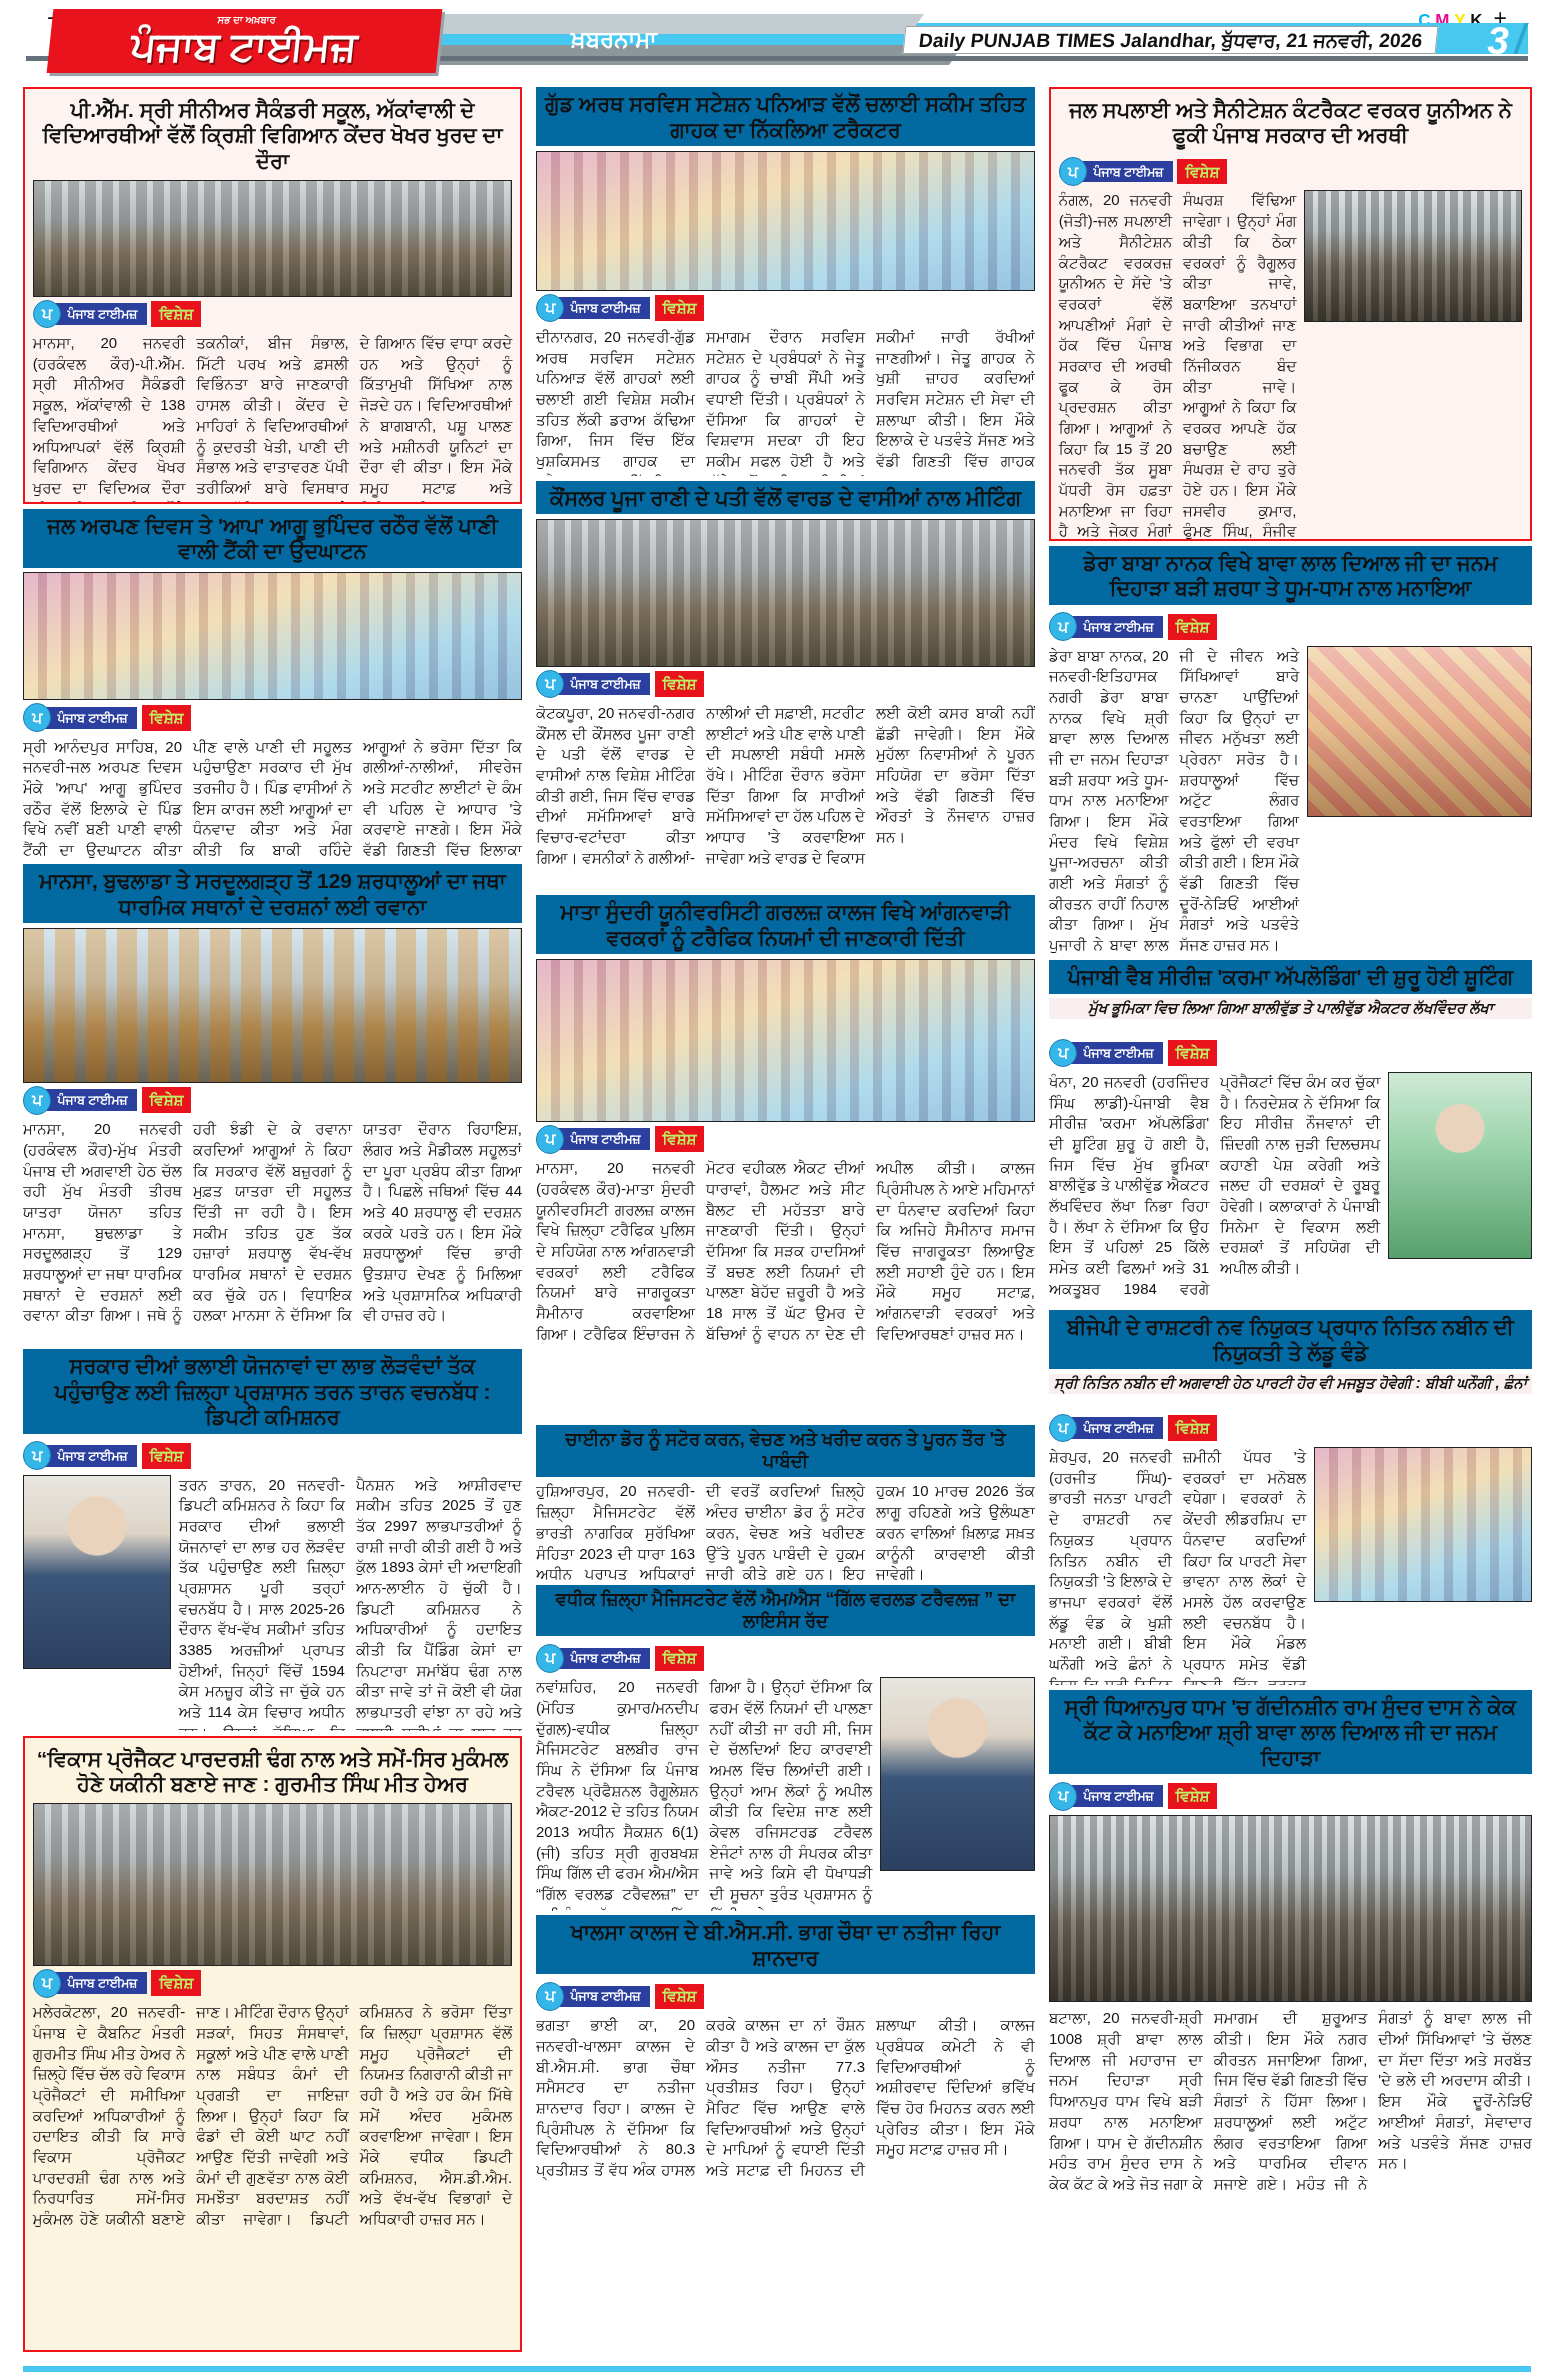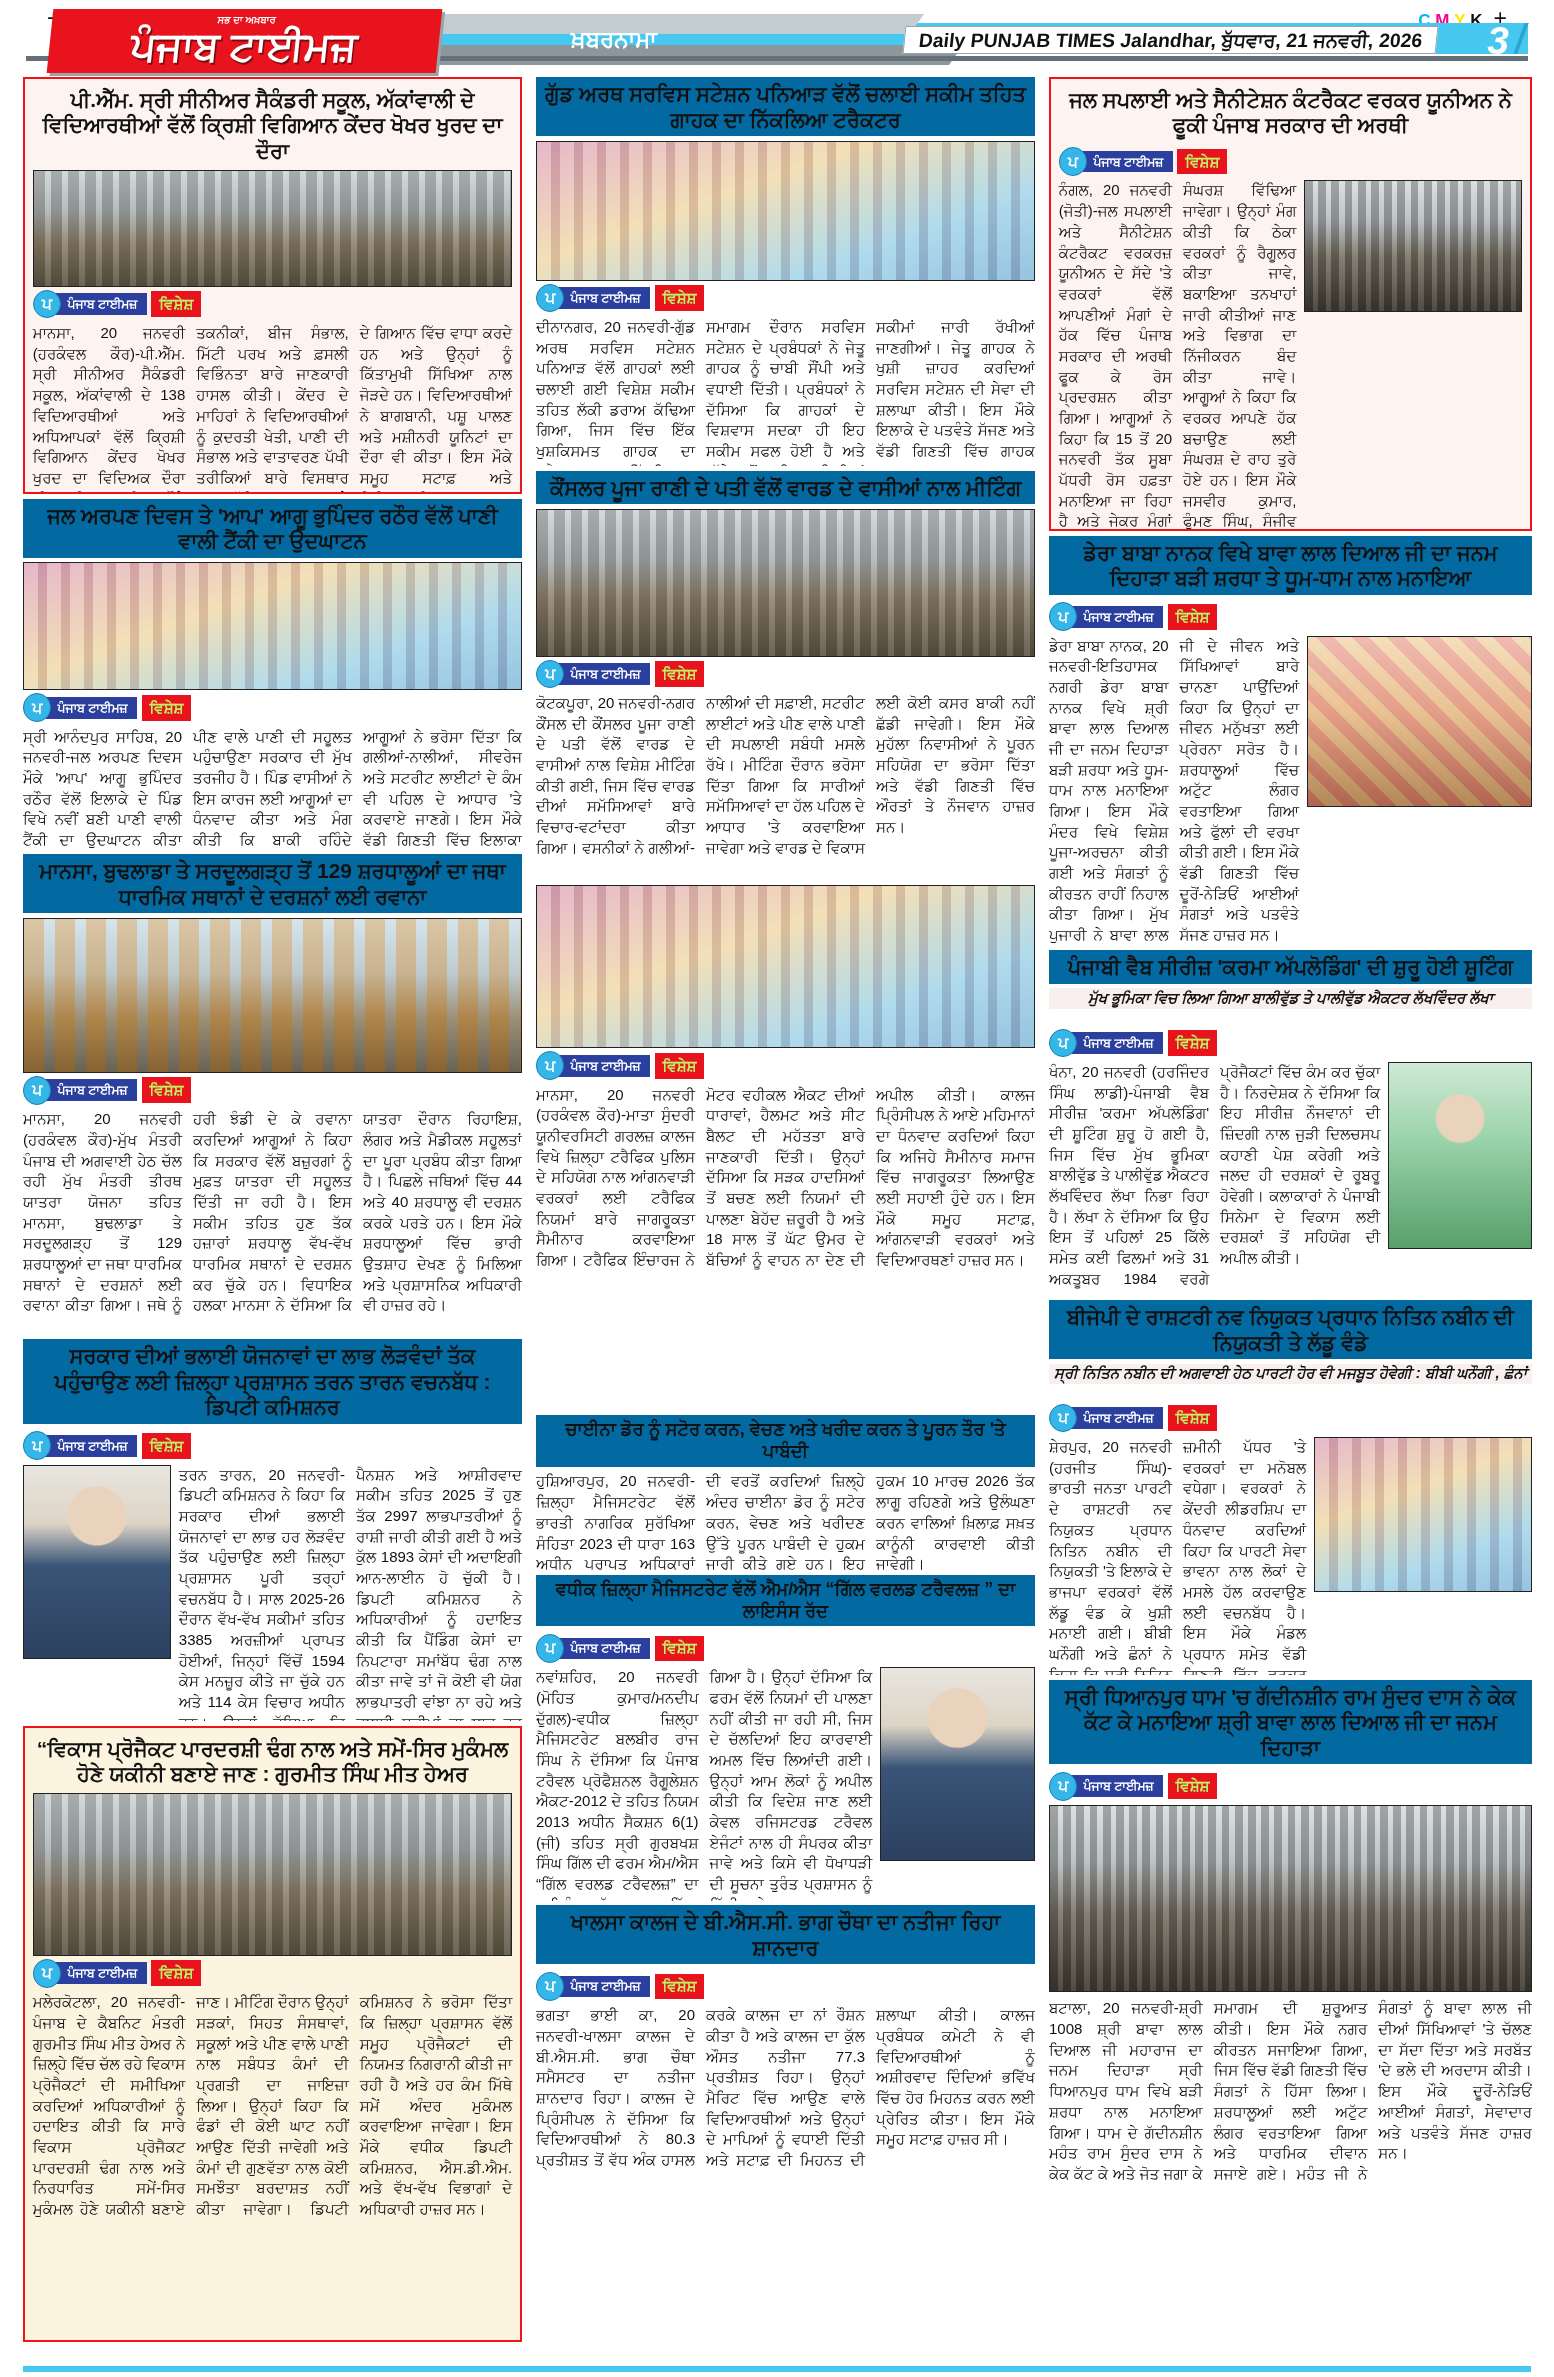--- a/index.html
+++ b/index.html
@@ -19,21 +19,21 @@
         align-items:center;justify-content:center;}
   .logo .tag{color:#fff;font-size:10px;font-weight:bold;line-height:1;}
   .logo .big{color:#fff;font-size:40px;font-weight:bold;line-height:1.05;text-shadow:1.6px 1.6px 0 #7a0a0d;}
   .section-label{position:absolute;top:26.4px;left:0;right:326px;text-align:center;color:#fff;
         font-size:23px;font-weight:bold;}
   .issuebox{position:absolute;top:26px;right:117px;background:#fff;border:0.8px solid #9aa4a8;
         padding:1.6px 14px;font-size:19.4px;font-weight:bold;transform:skewX(-6deg);white-space:nowrap;}
   .pagenumbg{position:absolute;top:23px;right:31px;width:75px;height:31px;background:#47c8f0;transform:skewX(-20deg);border-right:4.7px solid #2aa6cf;}
   .pagenum{position:absolute;top:18.7px;right:45px;color:#fff;font-size:39px;font-weight:bold;font-style:italic;}
   
-  .col{position:absolute;top:77px;}
+  .col{position:absolute;top:87px;}
   #col-left{left:23px;width:499px;}
   #col-mid{left:536px;width:499px;}
   #col-right{left:1049px;width:483px;}
   .art{position:relative;overflow:hidden;margin-bottom:4.7px;box-sizing:border-box;}
   .boxed{border:2.3px solid #f01418;background:#fdf4f2;padding:6.2px 7.8px;}
   .cream{border:2.3px solid #f01418;background:#fcf4df;padding:6.2px 7.8px;}
   .hl{font-size:21px;line-height:1.22;font-weight:bold;text-align:center;margin:0 0 4.7px 0;
       background:#0369a1;padding:3.9px 6.2px;}
   .boxed .hl,.cream .hl{background:transparent;padding:1.6px 0;}
   .sub{font-size:14.8px;font-weight:bold;font-style:italic;text-align:center;margin:0 0 17px 0;
@@ -172,20 +172,21 @@
       <div class="ph ph-group" style="width:100%;height:148px"></div>
       <div class="badge">
         <span class="bl">ਪ</span>
         <span class="bp">ਪੰਜਾਬ ਟਾਈਮਜ਼</span>
         <span class="bt">ਵਿਸ਼ੇਸ਼</span>
       </div>
       <div class="bd cols3">ਕੋਟਕਪੂਰਾ, 20 ਜਨਵਰੀ-ਨਗਰ ਕੌਂਸਲ ਦੀ ਕੌਂਸਲਰ ਪੂਜਾ ਰਾਣੀ ਦੇ ਪਤੀ ਵੱਲੋਂ ਵਾਰਡ ਦੇ ਵਾਸੀਆਂ ਨਾਲ ਵਿਸ਼ੇਸ਼ ਮੀਟਿੰਗ ਕੀਤੀ ਗਈ, ਜਿਸ ਵਿੱਚ ਵਾਰਡ ਦੀਆਂ ਸਮੱਸਿਆਵਾਂ ਬਾਰੇ ਵਿਚਾਰ-ਵਟਾਂਦਰਾ ਕੀਤਾ ਗਿਆ। ਵਸਨੀਕਾਂ ਨੇ ਗਲੀਆਂ-ਨਾਲੀਆਂ ਦੀ ਸਫ਼ਾਈ, ਸਟਰੀਟ ਲਾਈਟਾਂ ਅਤੇ ਪੀਣ ਵਾਲੇ ਪਾਣੀ ਦੀ ਸਪਲਾਈ ਸਬੰਧੀ ਮਸਲੇ ਰੱਖੇ। ਮੀਟਿੰਗ ਦੌਰਾਨ ਭਰੋਸਾ ਦਿੱਤਾ ਗਿਆ ਕਿ ਸਾਰੀਆਂ ਸਮੱਸਿਆਵਾਂ ਦਾ ਹੱਲ ਪਹਿਲ ਦੇ ਆਧਾਰ 'ਤੇ ਕਰਵਾਇਆ ਜਾਵੇਗਾ ਅਤੇ ਵਾਰਡ ਦੇ ਵਿਕਾਸ ਲਈ ਕੋਈ ਕਸਰ ਬਾਕੀ ਨਹੀਂ ਛੱਡੀ ਜਾਵੇਗੀ। ਇਸ ਮੌਕੇ ਮੁਹੱਲਾ ਨਿਵਾਸੀਆਂ ਨੇ ਪੂਰਨ ਸਹਿਯੋਗ ਦਾ ਭਰੋਸਾ ਦਿੱਤਾ ਅਤੇ ਵੱਡੀ ਗਿਣਤੀ ਵਿੱਚ ਔਰਤਾਂ ਤੇ ਨੌਜਵਾਨ ਹਾਜ਼ਰ ਸਨ।</div>
     </article>
 
     <article class="art" style="height:525px">
+      <h2 class="hl">ਮਾਤਾ ਸੁੰਦਰੀ ਯੂਨੀਵਰਸਿਟੀ ਗਰਲਜ਼ ਕਾਲਜ ਵਿਖੇ ਆਂਗਨਵਾੜੀ ਵਰਕਰਾਂ ਨੂੰ ਟਰੈਫਿਕ ਨਿਯਮਾਂ ਦੀ ਜਾਣਕਾਰੀ ਦਿੱਤੀ</h2>
       <div class="ph ph-event" style="width:100%;height:163px"></div>
       <div class="badge">
         <span class="bl">ਪ</span>
         <span class="bp">ਪੰਜਾਬ ਟਾਈਮਜ਼</span>
         <span class="bt">ਵਿਸ਼ੇਸ਼</span>
       </div>
       <div class="bd cols3">ਮਾਨਸਾ, 20 ਜਨਵਰੀ (ਹਰਕੰਵਲ ਕੌਰ)-ਮਾਤਾ ਸੁੰਦਰੀ ਯੂਨੀਵਰਸਿਟੀ ਗਰਲਜ਼ ਕਾਲਜ ਵਿਖੇ ਜ਼ਿਲ੍ਹਾ ਟਰੈਫਿਕ ਪੁਲਿਸ ਦੇ ਸਹਿਯੋਗ ਨਾਲ ਆਂਗਨਵਾੜੀ ਵਰਕਰਾਂ ਲਈ ਟਰੈਫਿਕ ਨਿਯਮਾਂ ਬਾਰੇ ਜਾਗਰੂਕਤਾ ਸੈਮੀਨਾਰ ਕਰਵਾਇਆ ਗਿਆ। ਟਰੈਫਿਕ ਇੰਚਾਰਜ ਨੇ ਮੋਟਰ ਵਹੀਕਲ ਐਕਟ ਦੀਆਂ ਧਾਰਾਵਾਂ, ਹੈਲਮਟ ਅਤੇ ਸੀਟ ਬੈਲਟ ਦੀ ਮਹੱਤਤਾ ਬਾਰੇ ਜਾਣਕਾਰੀ ਦਿੱਤੀ। ਉਨ੍ਹਾਂ ਦੱਸਿਆ ਕਿ ਸੜਕ ਹਾਦਸਿਆਂ ਤੋਂ ਬਚਣ ਲਈ ਨਿਯਮਾਂ ਦੀ ਪਾਲਣਾ ਬੇਹੱਦ ਜ਼ਰੂਰੀ ਹੈ ਅਤੇ 18 ਸਾਲ ਤੋਂ ਘੱਟ ਉਮਰ ਦੇ ਬੱਚਿਆਂ ਨੂੰ ਵਾਹਨ ਨਾ ਦੇਣ ਦੀ ਅਪੀਲ ਕੀਤੀ। ਕਾਲਜ ਪ੍ਰਿੰਸੀਪਲ ਨੇ ਆਏ ਮਹਿਮਾਨਾਂ ਦਾ ਧੰਨਵਾਦ ਕਰਦਿਆਂ ਕਿਹਾ ਕਿ ਅਜਿਹੇ ਸੈਮੀਨਾਰ ਸਮਾਜ ਵਿੱਚ ਜਾਗਰੂਕਤਾ ਲਿਆਉਣ ਲਈ ਸਹਾਈ ਹੁੰਦੇ ਹਨ। ਇਸ ਮੌਕੇ ਸਮੂਹ ਸਟਾਫ਼, ਆਂਗਨਵਾੜੀ ਵਰਕਰਾਂ ਅਤੇ ਵਿਦਿਆਰਥਣਾਂ ਹਾਜ਼ਰ ਸਨ।</div>
     </article>
 
     <article class="art" style="height:155px">

